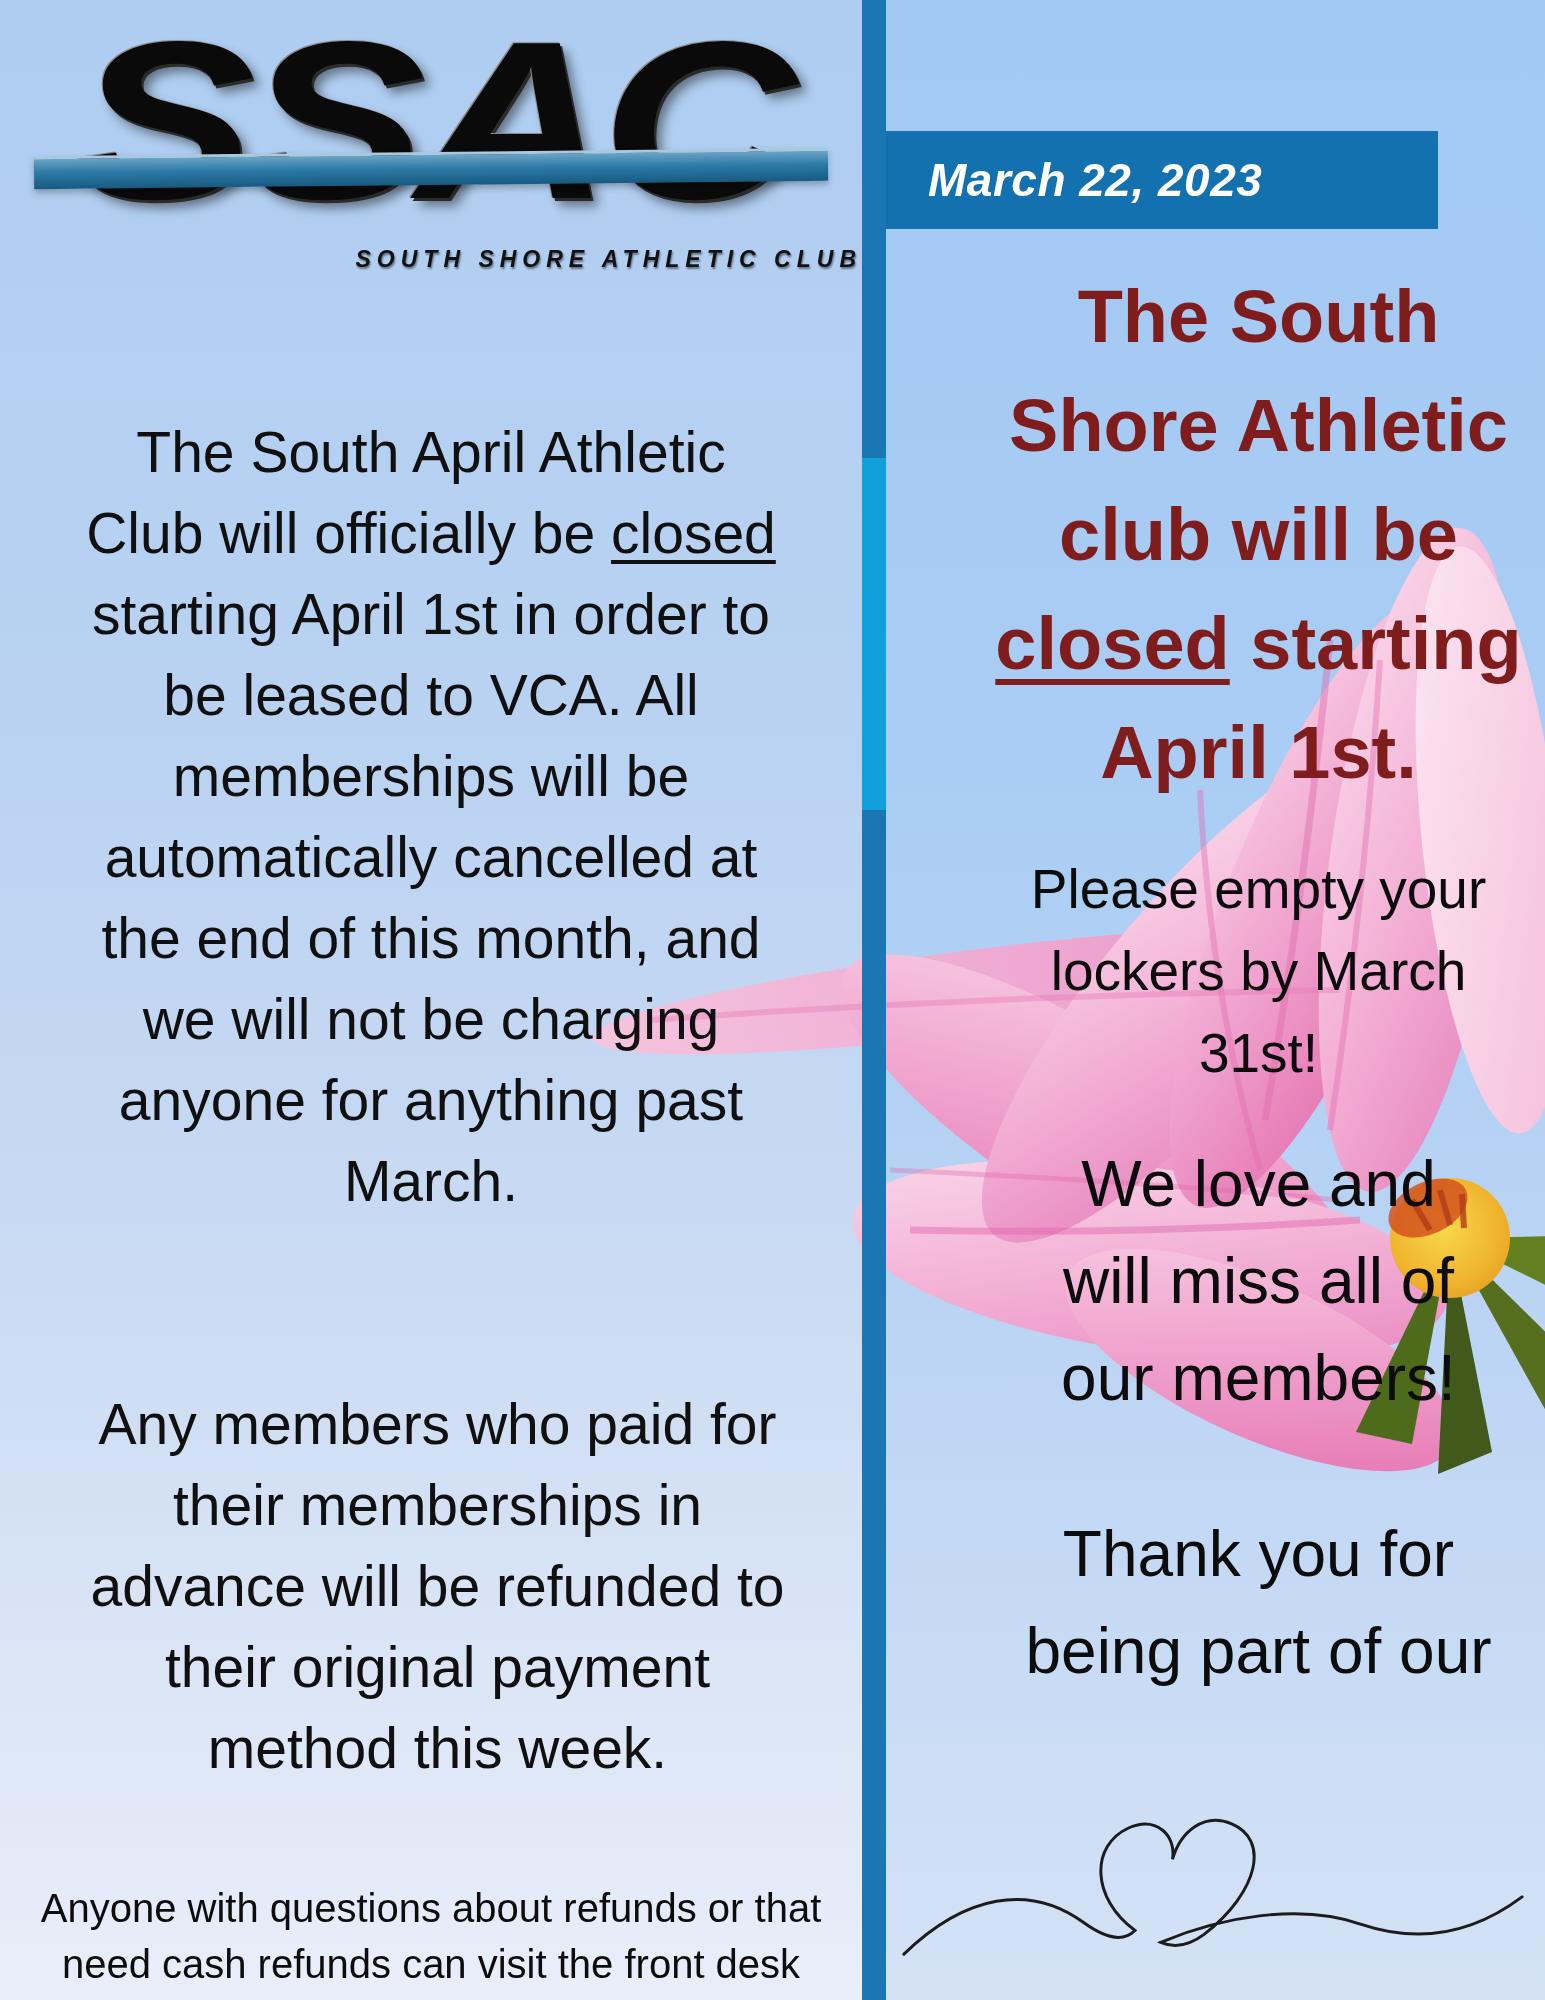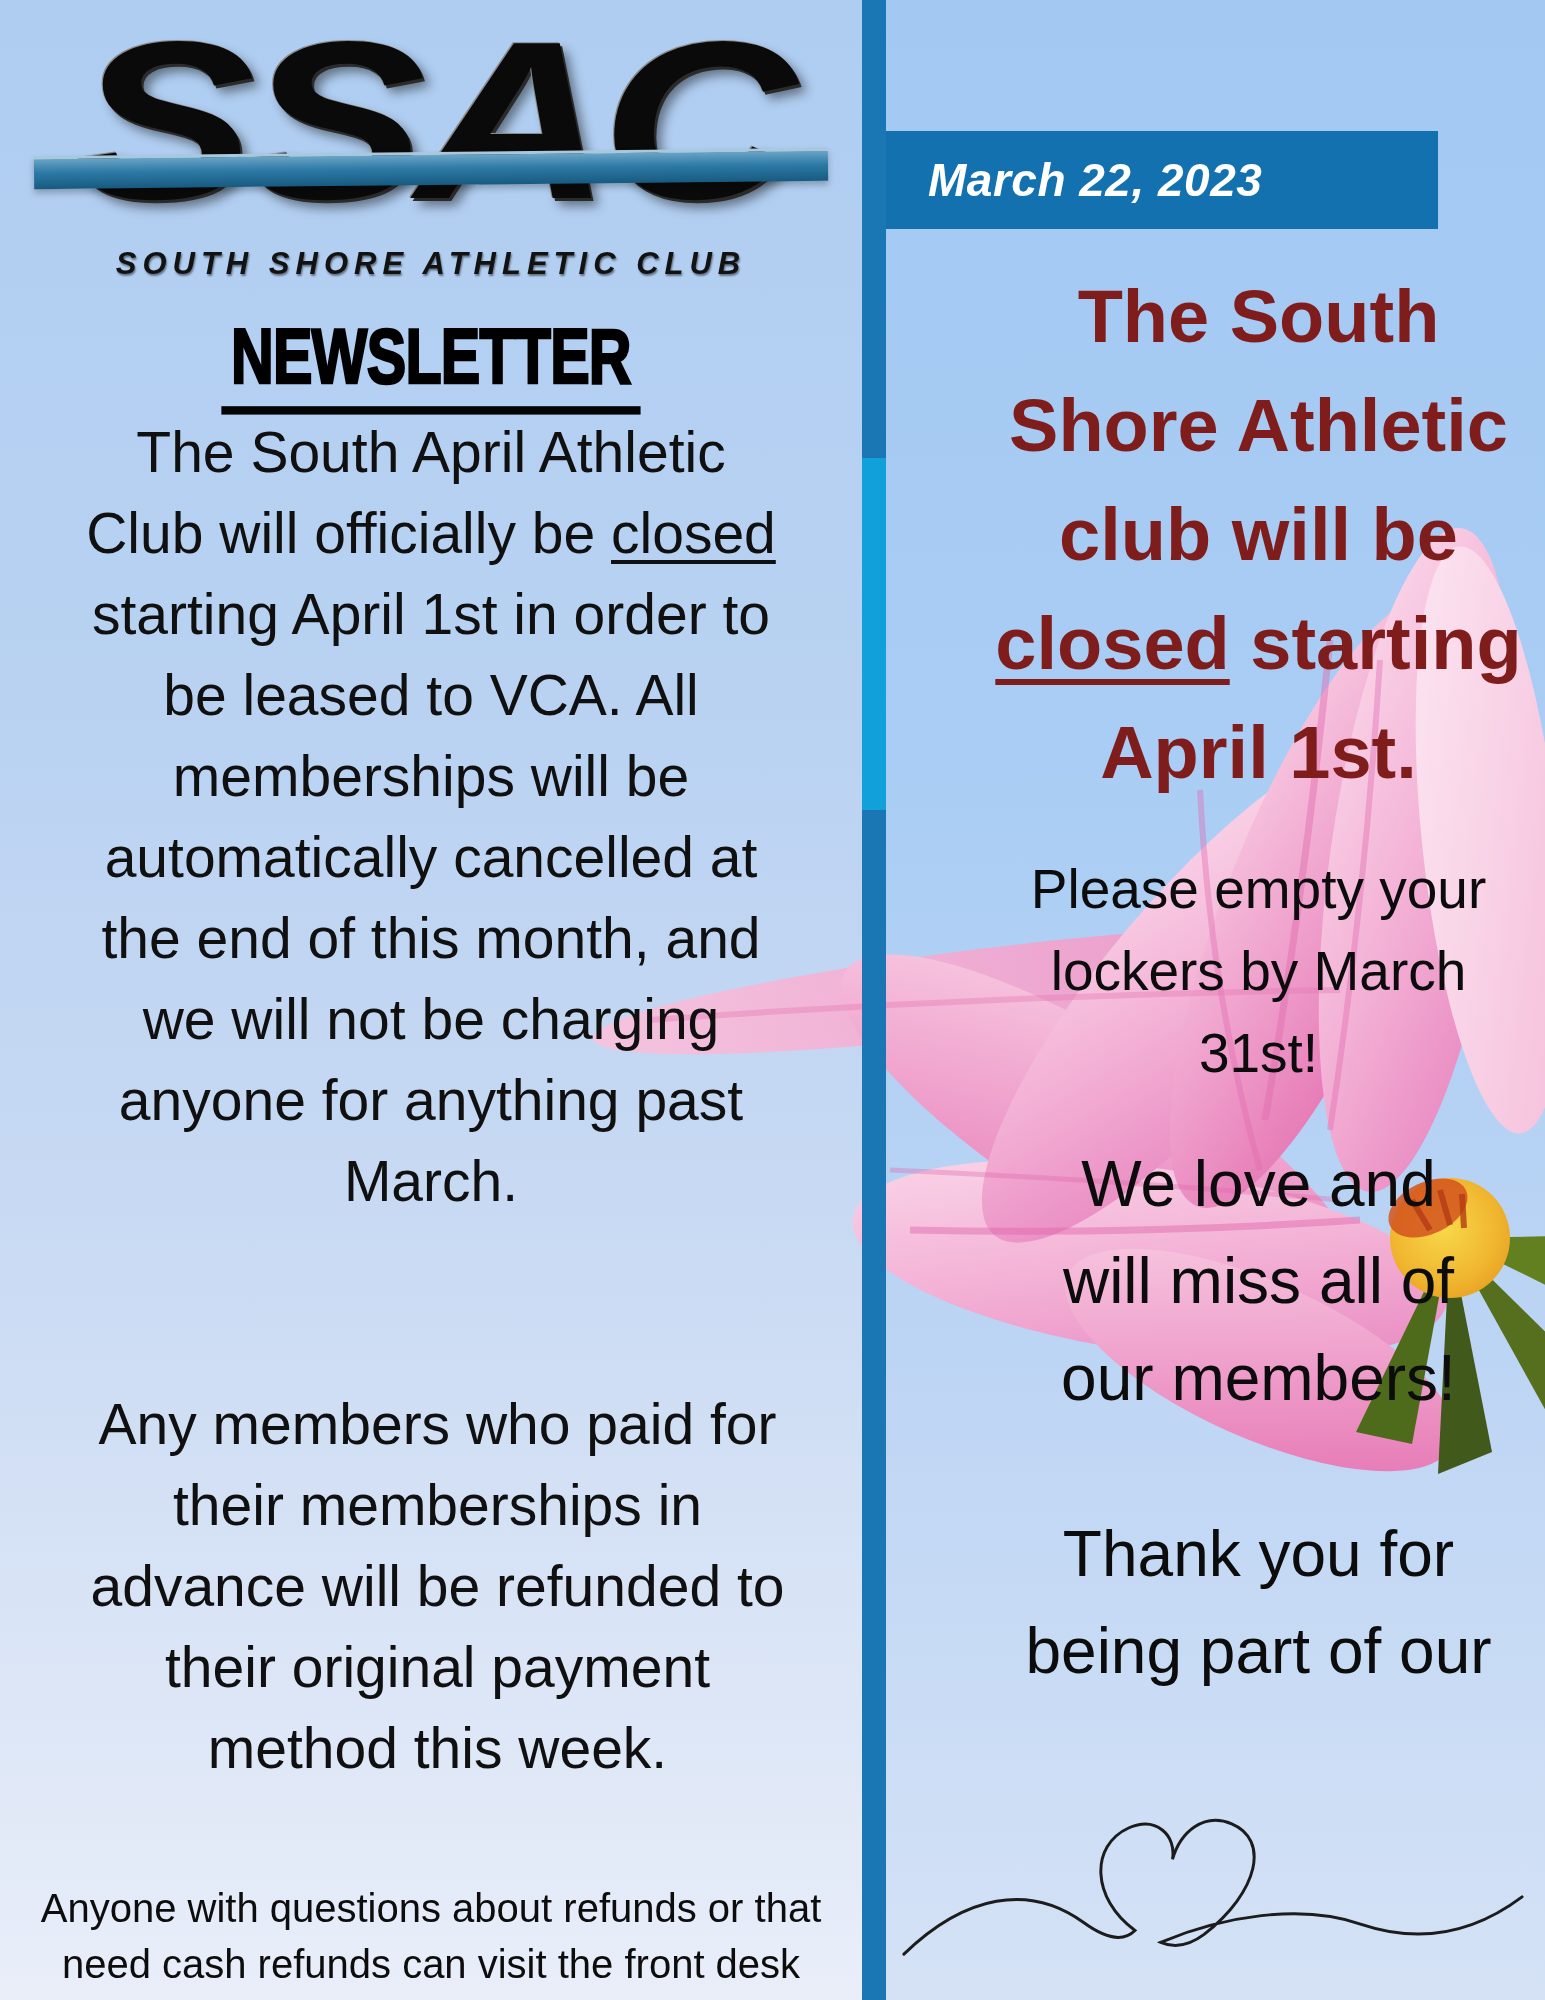--- a/index.html
+++ b/index.html
@@ -24,22 +24,22 @@
   
   .logo-wrap{position:absolute;top:6px;left:0;width:100%;text-align:center;}
   .logo-acronym{
     display:inline-block;font-style:italic;font-weight:900;font-size:225px;line-height:1.02;
     letter-spacing:-8px;color:#0a0a0a;transform:scaleX(1.2);transform-origin:center top;
     text-shadow:-1px -1px 0 #8a8a8a, 2px 3px 0 #2b2b2b, 6px 8px 10px rgba(0,0,0,.45);
   }
   .logo-stripe{position:absolute;top:152px;left:34px;right:34px;height:30px;
     background:linear-gradient(180deg,#6aa4c6 0%,#2d7aa6 45%,#175a80 100%);
     border-top:3px solid #a8c9dd;transform:rotate(-0.6deg);box-shadow:0 4px 6px rgba(0,0,0,.25);}
-  .logo-tagline{position:absolute;top:246px;left:0;width:100%;text-align:center;
-    font-style:italic;font-weight:900;font-size:31px;letter-spacing:6px;color:#121212;
+  .logo-tagline{position:absolute;top:246px;left:0;width:100%;text-align:right;
+    font-style:italic;font-weight:900;font-size:23px;letter-spacing:6px;color:#121212;
     text-shadow:1px 2px 2px rgba(0,0,0,.45);}
   
   .newsletter-wrap{position:absolute;top:318px;left:0;width:100%;text-align:center;}
   .newsletter{
     display:inline-block;font-weight:900;font-size:74px;line-height:1.0;color:#000;
     letter-spacing:-1px;-webkit-text-stroke:2.5px #000;
     transform:scaleX(.8) scaleY(1.05);transform-origin:center top;
     border-bottom:8px solid #040404;padding:0 12px 10px 12px;
   }
   
@@ -127,23 +127,20 @@
 
 <div class="divider"></div>
 
 <div class="col-left">
   <div class="logo-wrap">
     <span class="logo-acronym">SSAC</span>
   </div>
   <div class="logo-stripe"></div>
   <div class="logo-tagline">SOUTH SHORE ATHLETIC CLUB</div>
 
-  <div class="newsletter-wrap">
-    <span class="newsletter">NEWSLETTER</span>
-  </div>
 
   <div class="para para1">
       <div class="ln"><span>The South April Athletic</span></div>
       <div class="ln"><span>Club will officially be </span><span class="u">closed</span></div>
       <div class="ln"><span>starting April 1st in order to</span></div>
       <div class="ln"><span>be leased to VCA. All</span></div>
       <div class="ln"><span>memberships will be</span></div>
       <div class="ln"><span>automatically cancelled at</span></div>
       <div class="ln"><span>the end of this month, and</span></div>
       <div class="ln"><span>we will not be charging</span></div>

